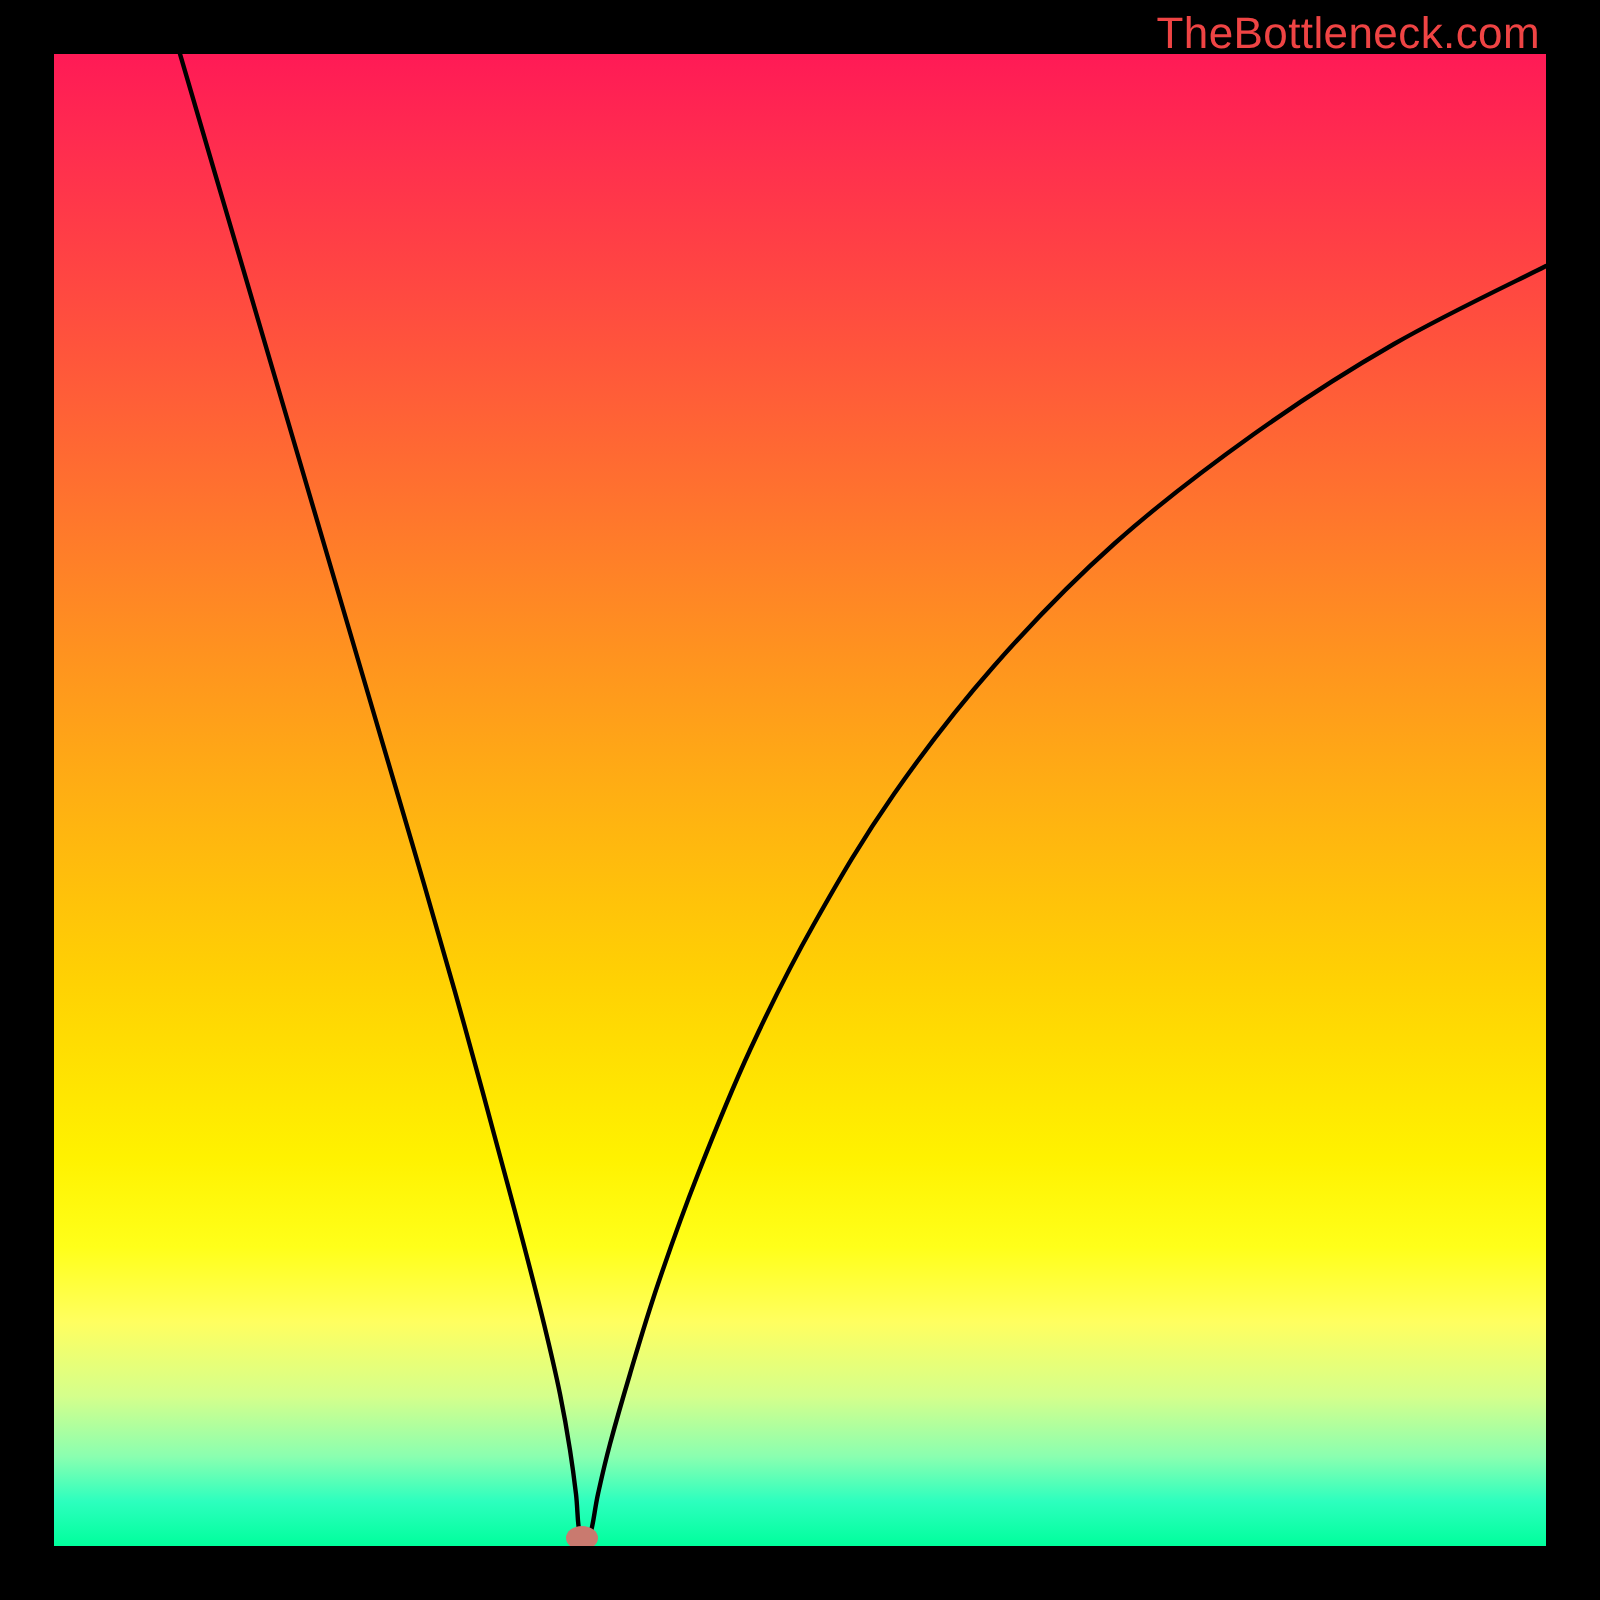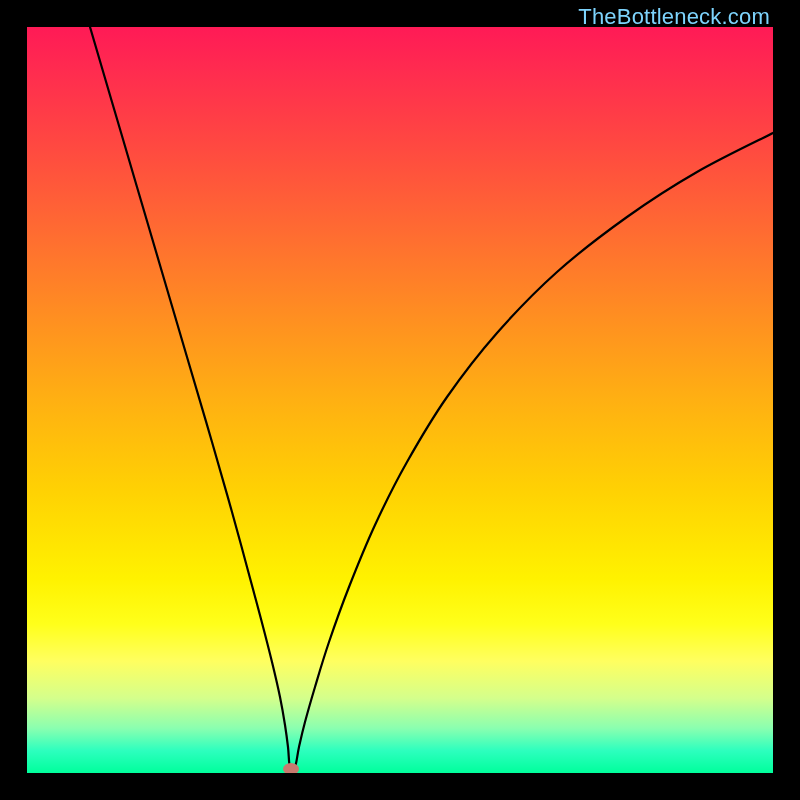--- a/index.html
+++ b/index.html
@@ -45,21 +45,21 @@
       #d4ff8c 90%,
       #8affb0 94%,
       #2dffbe 97%,
       #00ff9c 100%
     );
   }
   .watermark {
     position: absolute;
     top: 4px;
     right: 30px;
-    color: #7dd3fc;
+    color: #ef4444;
     font-size: 22px;
     font-weight: 400;
     letter-spacing: 0.2px;
   }
   svg.curve {
     position: absolute;
     inset: 0;
   }
   .marker {
     position: absolute;

